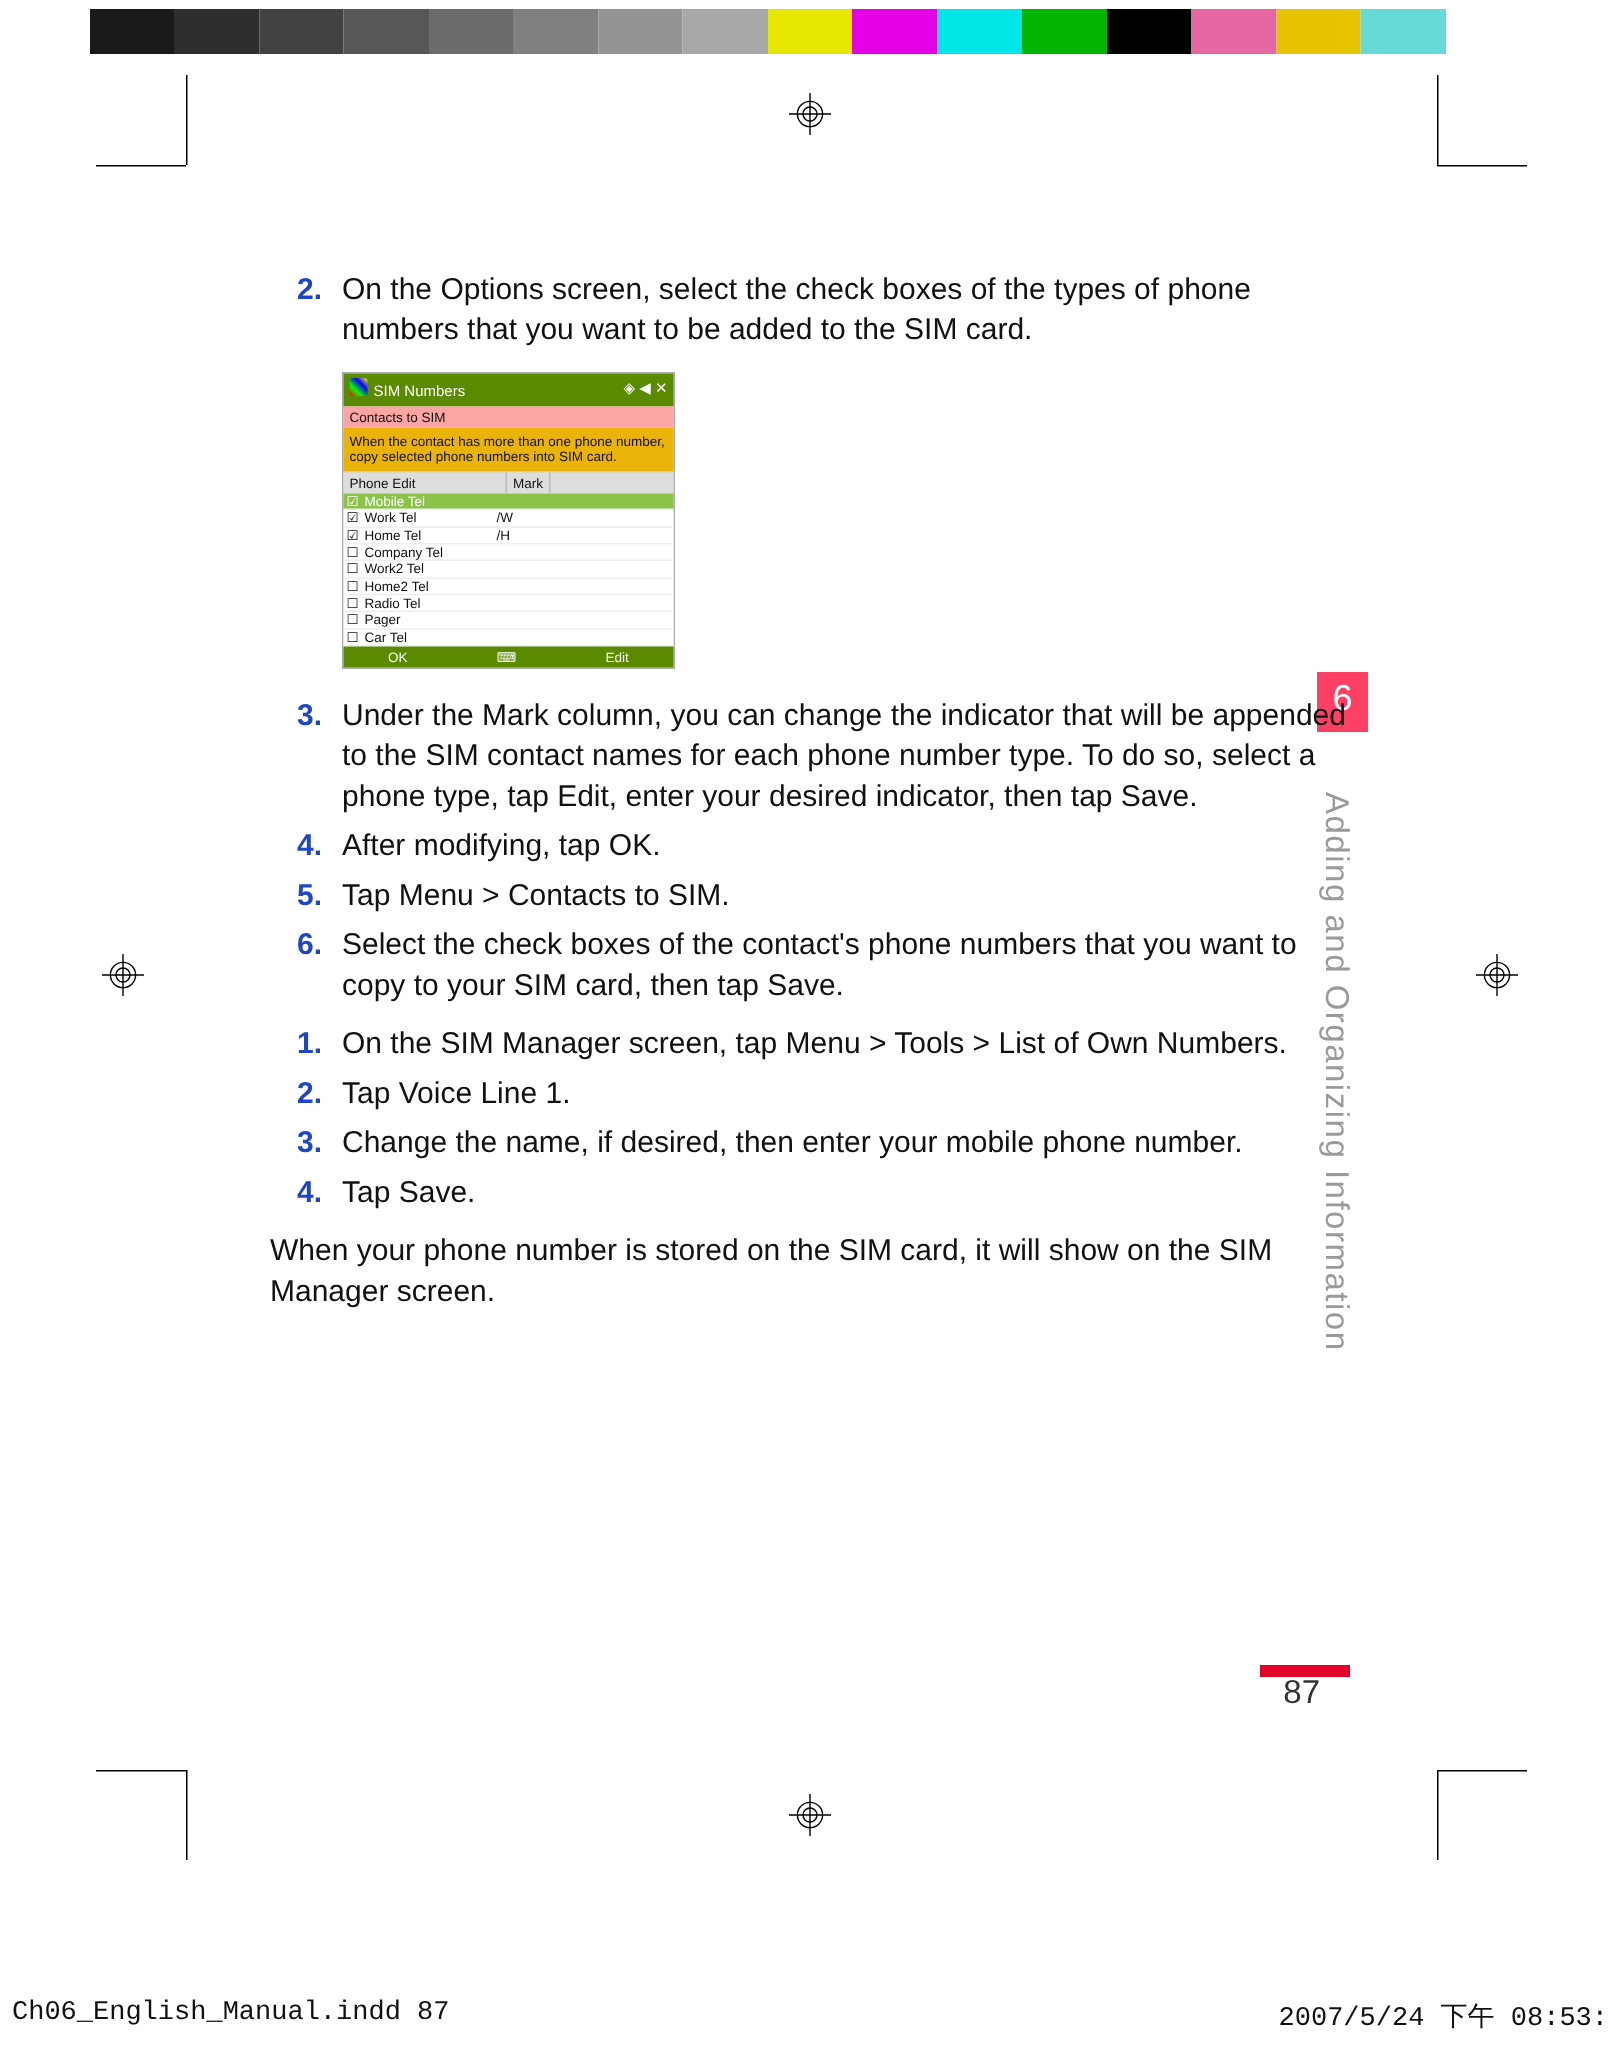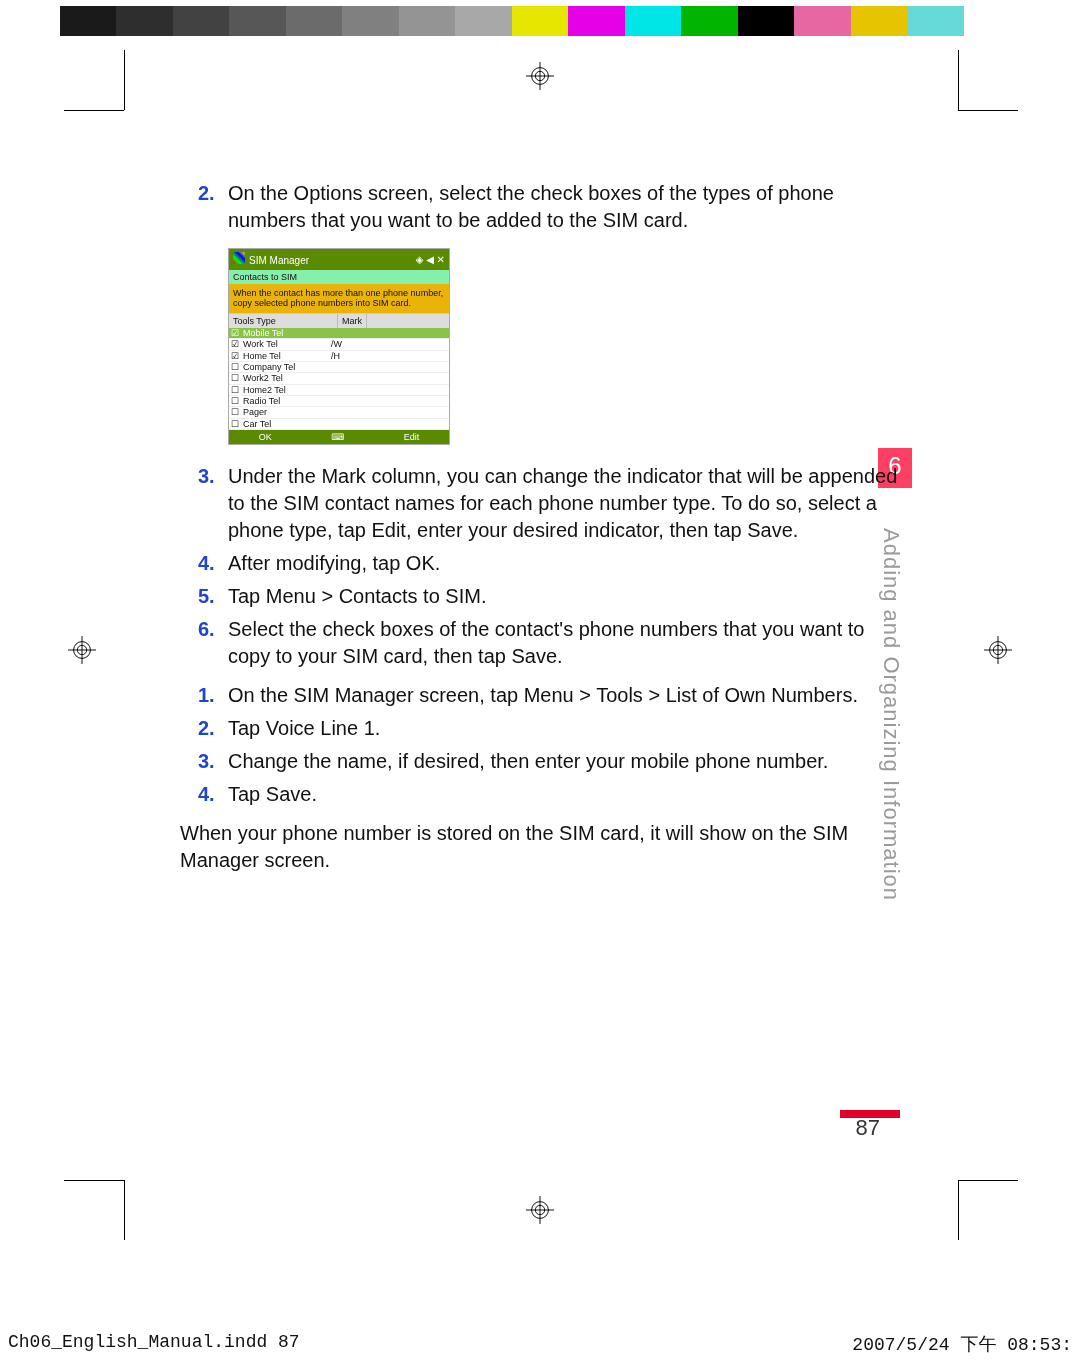--- a/index.html
+++ b/index.html
@@ -73,21 +73,21 @@
   .ss-title {
     background: #5a8a00;
     color: #fff;
     padding: 3px 4px;
     display: flex;
     justify-content: space-between;
     align-items: center;
     font-size: 10px;
   }
   .ss-title .win-icon { width: 12px; height: 12px; background: linear-gradient(45deg,#f00,#0f0,#00f,#ff0); margin-right: 4px; display:inline-block; border-radius:2px;}
-  .ss-sub { background: #86efac; padding: 2px 4px; font-size: 9px; }
+  .ss-sub { background: #fca5a5; padding: 2px 4px; font-size: 9px; }
   .ss-desc { background: #eab308; padding: 4px; font-size: 9px; border-bottom: 1px solid #ccc; }
   .ss-hdr { display: flex; background: #ddd; font-size: 9px; }
   .ss-hdr div { padding: 2px 4px; border-right: 1px solid #bbb; }
   .ss-hdr .c1 { width: 100px; }
   .ss-row { display: flex; background: #fff; font-size: 9px; border-bottom: 1px solid #eee; }
   .ss-row.sel { background: #8bc34a; color: #fff; }
   .ss-row .cb { width: 12px; text-align: center; }
   .ss-row .c1 { width: 88px; padding-left: 2px; }
   .ss-row .c2 { width: 40px; }
   .ss-bottom { background: #5a8a00; height: 14px; display:flex; justify-content:space-around; color:#fff; font-size:9px; align-items:center; }
@@ -230,27 +230,27 @@
 
   <ol class="steps">
     <li>
       <span class="num">2.</span>
       <span>On the Options screen, select the check boxes of the types of phone numbers that you want to be added to the SIM card.</span>
     </li>
   </ol>
 
   <div class="screenshot">
     <div class="ss-title">
-      <span><span class="win-icon"></span><span>SIM Manager</span></span>
+      <span><span class="win-icon"></span><span>SIM Numbers</span></span>
       <span>◈ ◀ ✕</span>
     </div>
     <div class="ss-sub">Contacts to SIM</div>
     <div class="ss-desc">When the contact has more than one phone number, copy selected phone numbers into SIM card.</div>
     <div class="ss-hdr">
-      <div class="c1">Tools Type</div>
+      <div class="c1">Phone Edit</div>
       <div>Mark</div>
     </div>
     <div id="ss-rows">
         <div class="ss-row sel">
           <div class="cb">☑</div>
           <div class="c1">Mobile Tel</div>
           <div class="c2"></div>
         </div>
         <div class="ss-row">
           <div class="cb">☑</div>

